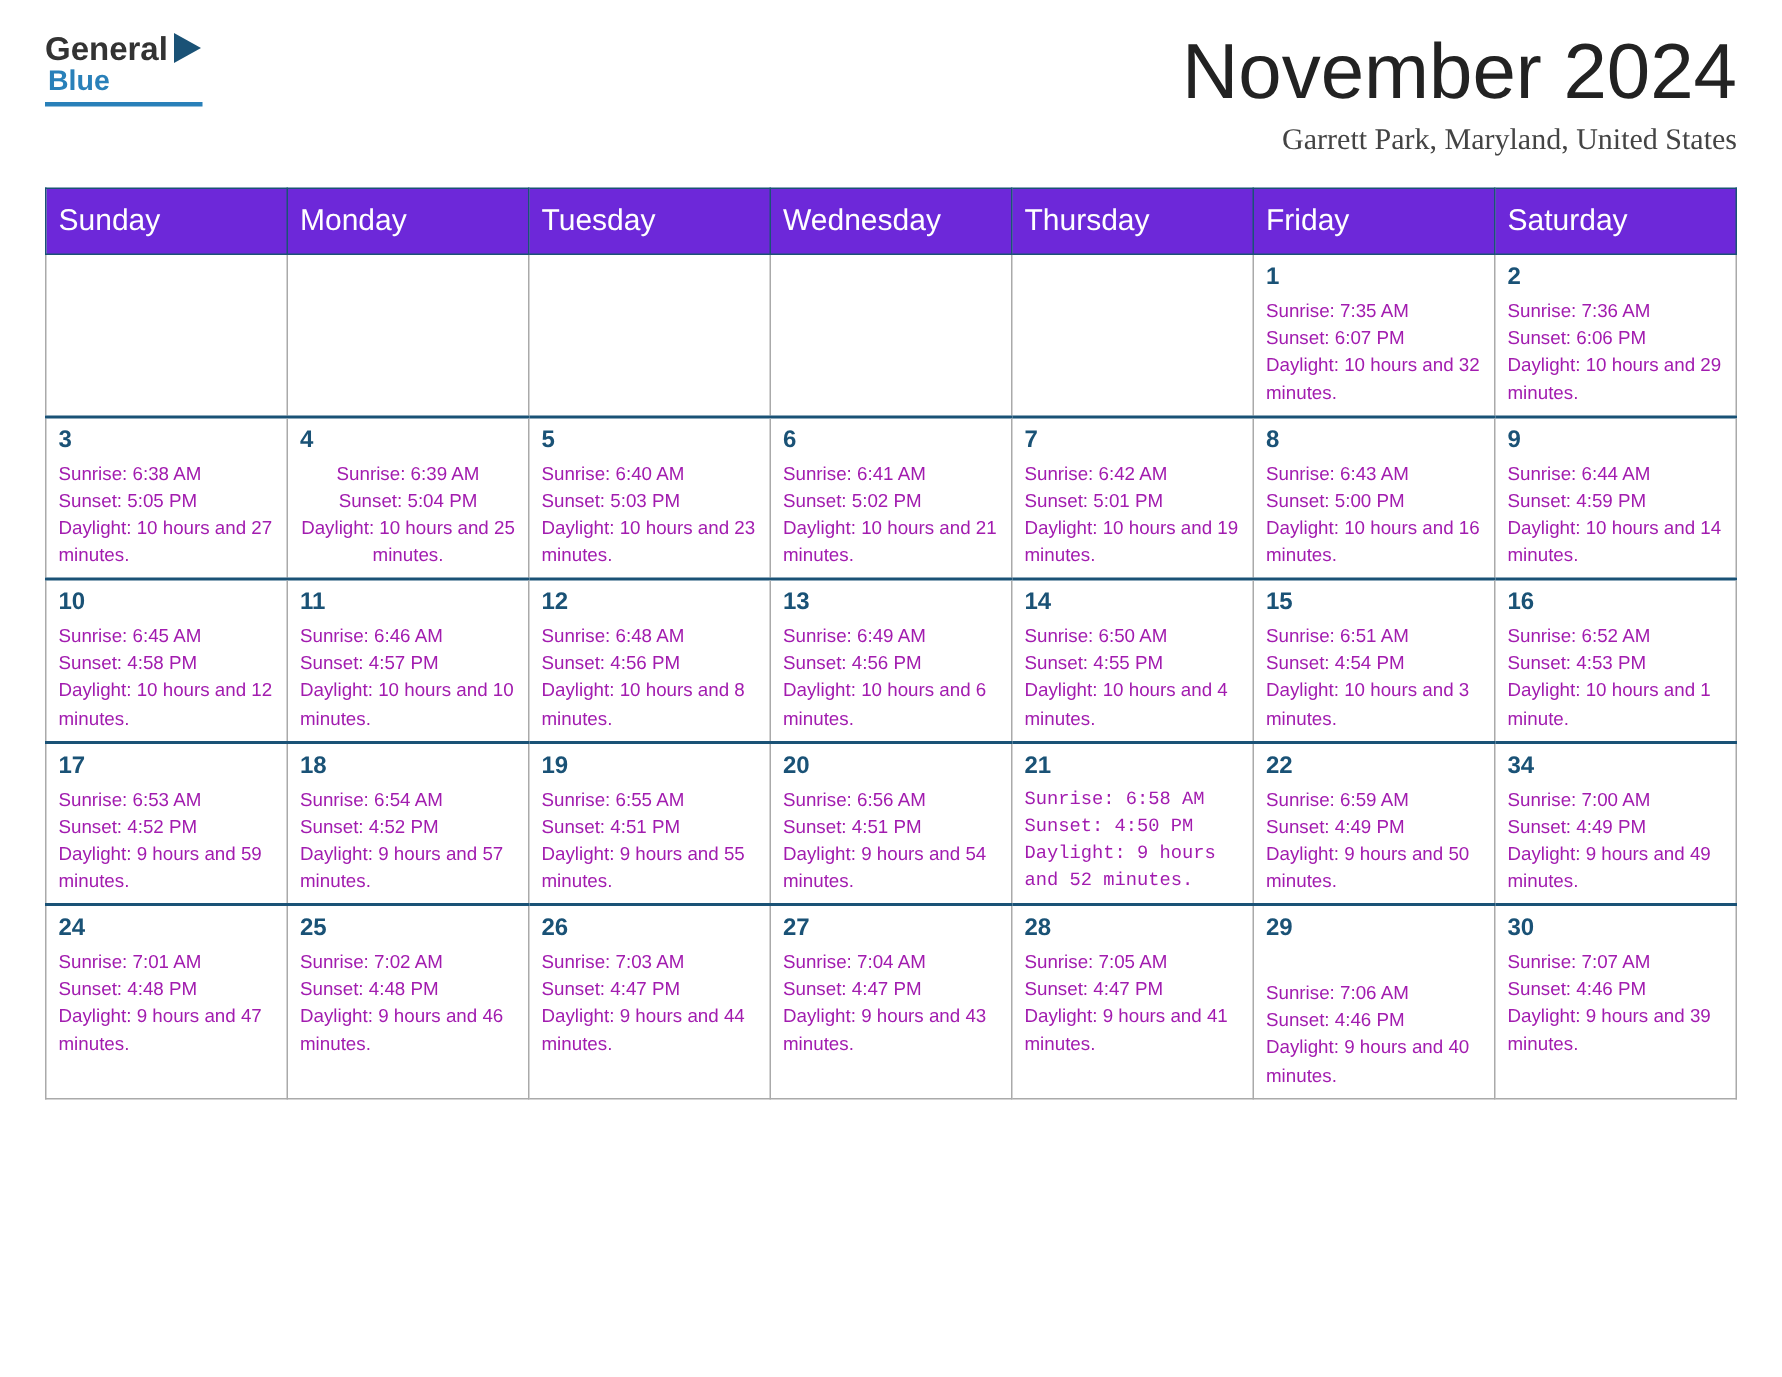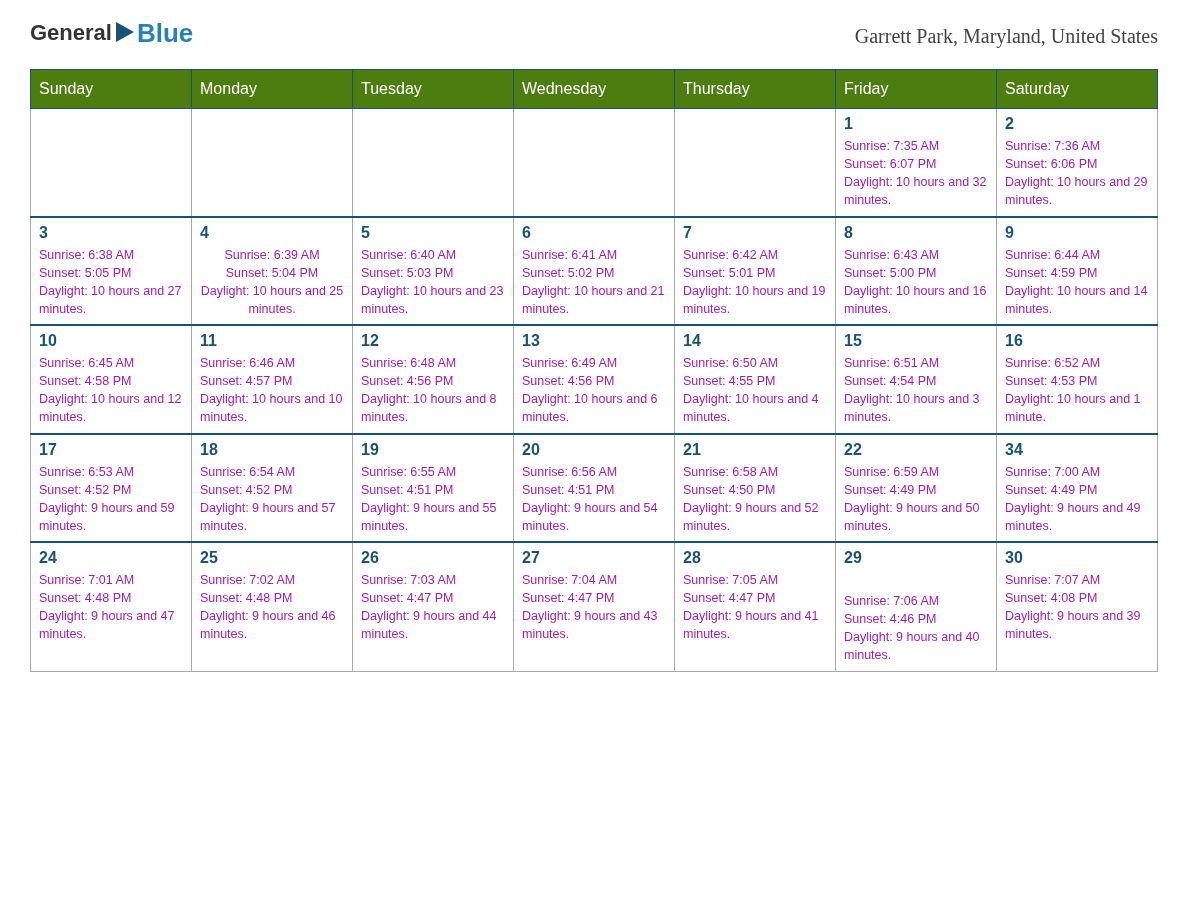--- a/index.html
+++ b/index.html
@@ -11,21 +11,21 @@
       min-height: 918px;
     }
     .header {
       display: flex;
       justify-content: space-between;
       align-items: flex-start;
       margin-bottom: 20px;
     }
     .logo {
       display: flex;
-      flex-direction: row;
+      flex-direction: column;
       align-items: flex-start;
     }
     .logo-top {
       display: flex;
       align-items: center;
     }
     .logo-general {
       font-size: 22px;
       font-weight: bold;
       color: #333;
@@ -60,23 +60,23 @@
       color: #444;
       margin-top: 5px;
       font-family: Liberation Serif, serif;
     }
     .calendar {
       width: 100%;
       border-collapse: collapse;
       border: 1px solid #1a5276;
     }
     .calendar th {
-      background: #4d7c0f;
+      background: #6d28d9;
       color: #fff;
-      font-size: 16px;
+      font-size: 20px;
       font-weight: normal;
       padding: 10px 8px;
       text-align: left;
       border: 1px solid #1a5276;
     }
     .calendar td {
       vertical-align: top;
       padding: 6px 8px;
       border: 1px solid #aaa;
       width: 14.28%;
@@ -106,25 +106,26 @@
 </head>
 <body>
 
 <div class="header">
   <div class="logo">
     <div class="logo-top">
       <span class="logo-general">General</span>
       <div class="logo-triangle"></div>
     </div>
     <div style="display:flex; align-items:center; margin-top:-2px;">
-      <span style="font-size:26px; font-weight:bold; color:#2980b9; margin-left:2px;">Blue</span>
+      <span style="font-size:19px; font-weight:bold; color:#2980b9; margin-left:2px;">Blue</span>
     </div>
     <div class="logo-underline"></div>
   </div>
   <div class="title-section">
+    <div class="month-title">November 2024</div>
     <div class="location">Garrett Park, Maryland, United States</div>
   </div>
 </div>
 
 <table class="calendar">
   <thead>
     <tr>
     <th>Sunday</th>
         <th>Monday</th>
         <th>Tuesday</th>
@@ -262,21 +263,21 @@
 Daylight: 9 hours and 55 minutes.</div>
         </td>
         <td>
           <div class="day-num">20</div>
           <div class="day-info" style="white-space: pre-line;">Sunrise: 6:56 AM
 Sunset: 4:51 PM
 Daylight: 9 hours and 54 minutes.</div>
         </td>
         <td>
           <div class="day-num">21</div>
-          <div class="day-info" style="white-space: pre-line;">Sunrise: 6:58 AM
+          <div class="day-info" style="white-space: pre-line; font-family: Liberation Mono, monospace;">Sunrise: 6:58 AM
 Sunset: 4:50 PM
 Daylight: 9 hours and 52 minutes.</div>
         </td>
         <td>
           <div class="day-num">22</div>
           <div class="day-info" style="white-space: pre-line;">Sunrise: 6:59 AM
 Sunset: 4:49 PM
 Daylight: 9 hours and 50 minutes.</div>
         </td>
         <td>
@@ -319,18 +320,18 @@
         </td>
         <td>
           <div class="day-num">29</div>
           <div class="day-info" style="white-space: pre-line; margin-top: 25px;">Sunrise: 7:06 AM
 Sunset: 4:46 PM
 Daylight: 9 hours and 40 minutes.</div>
         </td>
         <td>
           <div class="day-num">30</div>
           <div class="day-info" style="white-space: pre-line;">Sunrise: 7:07 AM
-Sunset: 4:08 PM
+Sunset: 4:46 PM
 Daylight: 9 hours and 39 minutes.</div>
         </td>
       </tr>
     </tbody>
 </table>
 
 </body></html>

